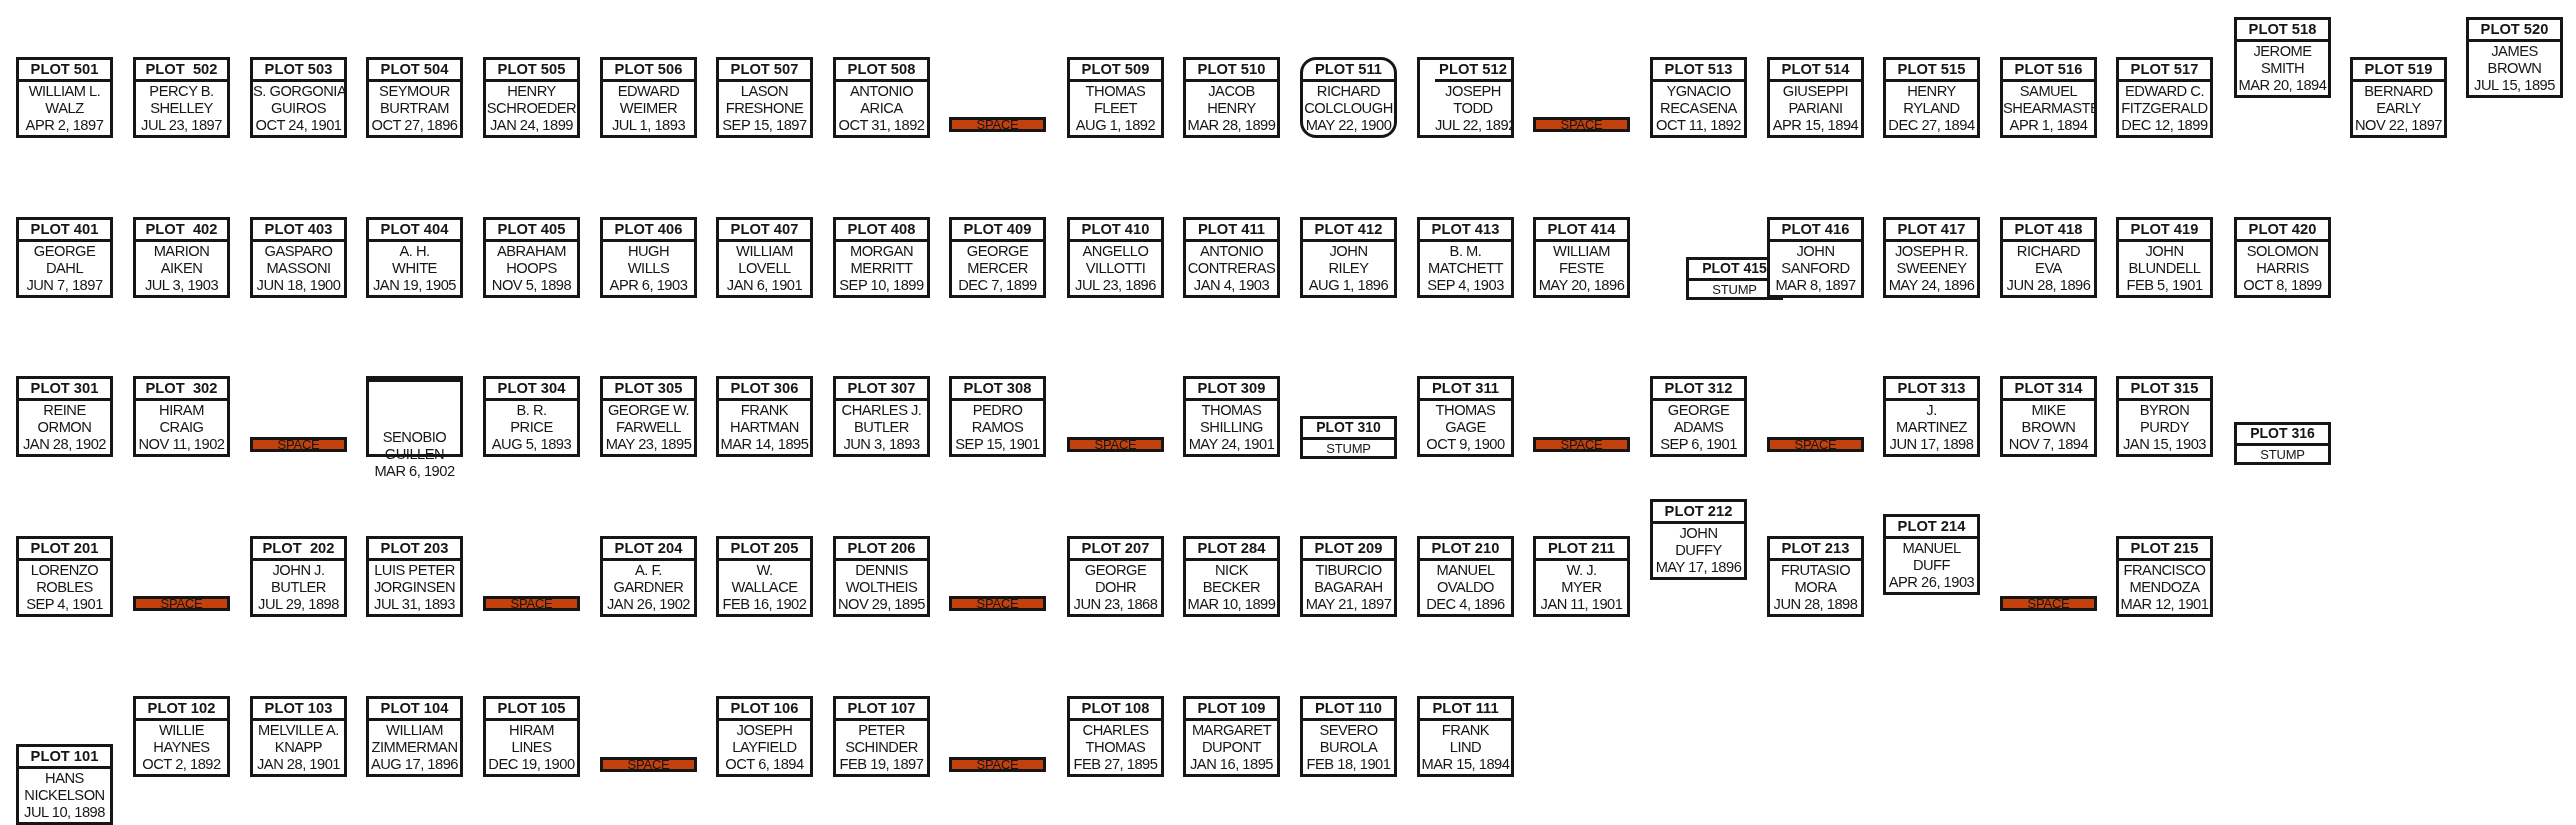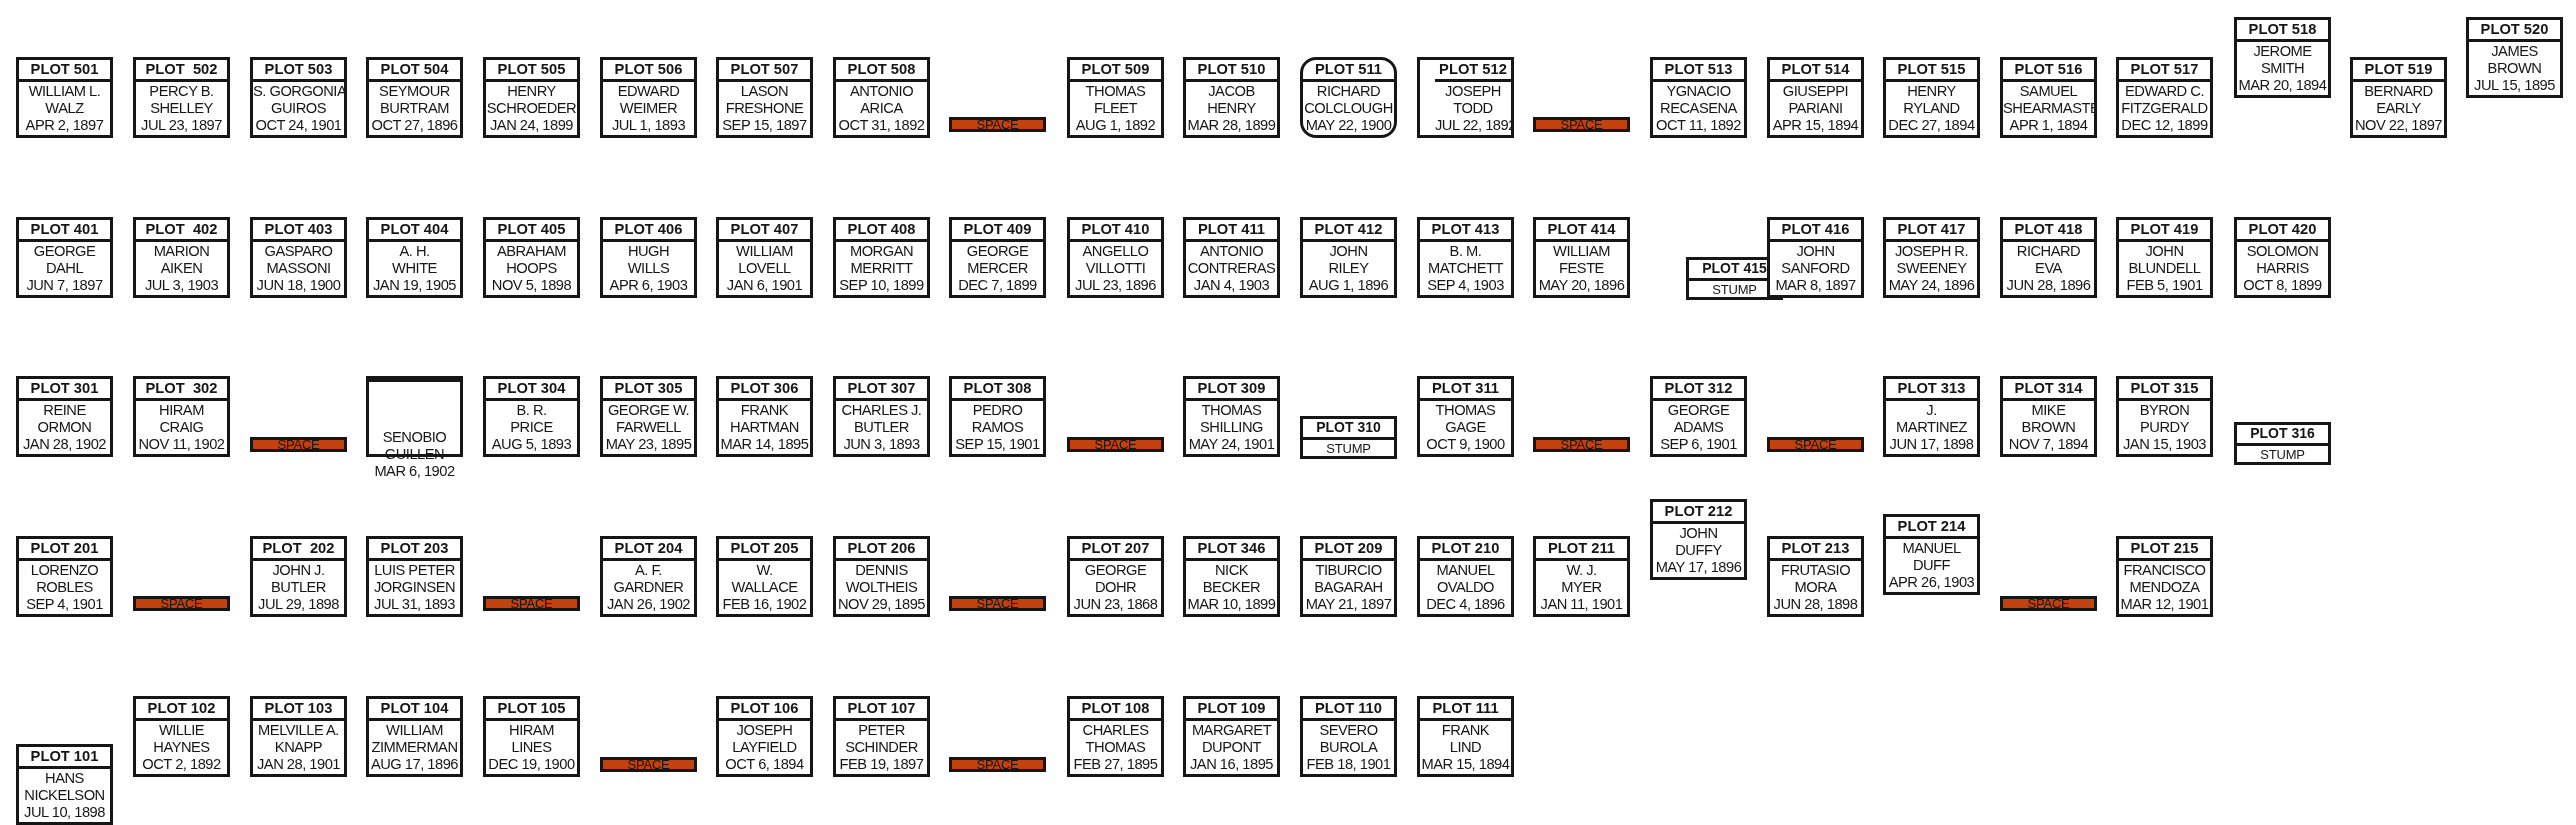--- a/index.html
+++ b/index.html
@@ -611,21 +611,21 @@
     </div>
     <div class="plot-box" style="left: 1067px; top: 536px;">
       <div class="plot-header">PLOT 207</div>
       <div class="plot-body">
         <div class="plot-line">GEORGE</div>
         <div class="plot-line">DOHR</div>
         <div class="plot-line">JUN 23, 1868</div>
       </div>
     </div>
     <div class="plot-box" style="left: 1183px; top: 536px;">
-      <div class="plot-header">PLOT 346</div>
+      <div class="plot-header">PLOT 284</div>
       <div class="plot-body">
         <div class="plot-line">NICK</div>
         <div class="plot-line">BECKER</div>
         <div class="plot-line">MAR 10, 1899</div>
       </div>
     </div>
     <div class="plot-box" style="left: 1300px; top: 536px;">
       <div class="plot-header">PLOT 209</div>
       <div class="plot-body">
         <div class="plot-line">TIBURCIO</div>

